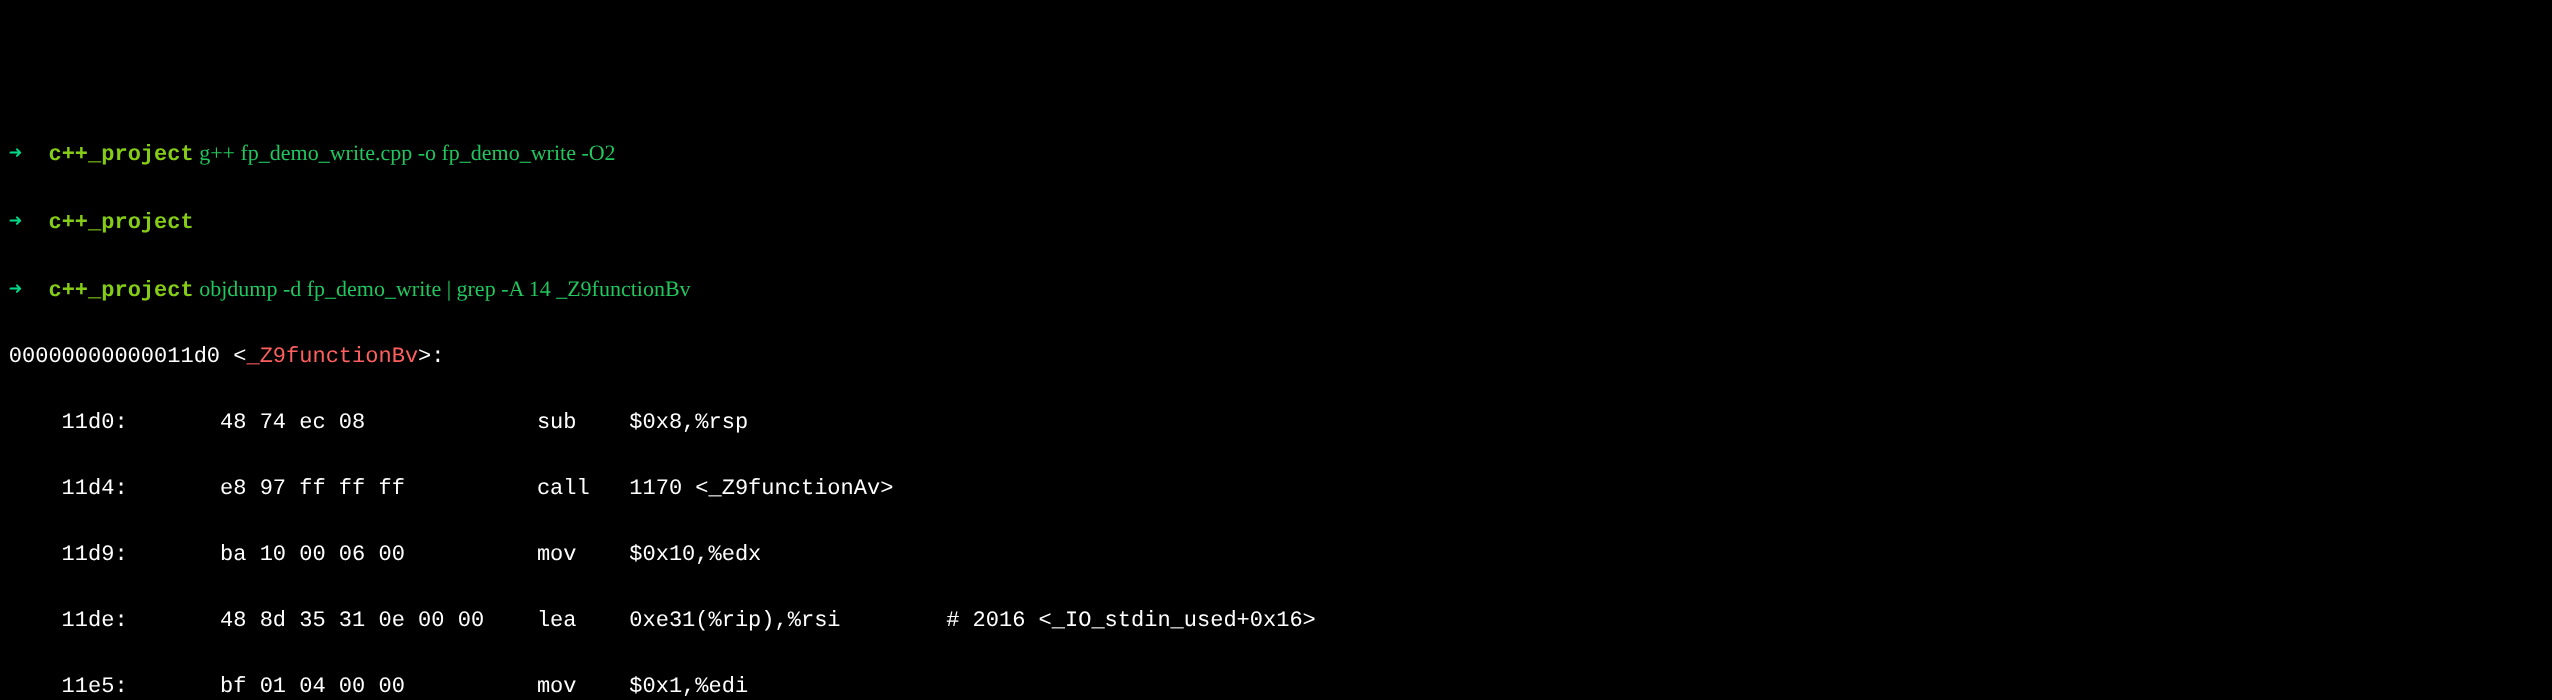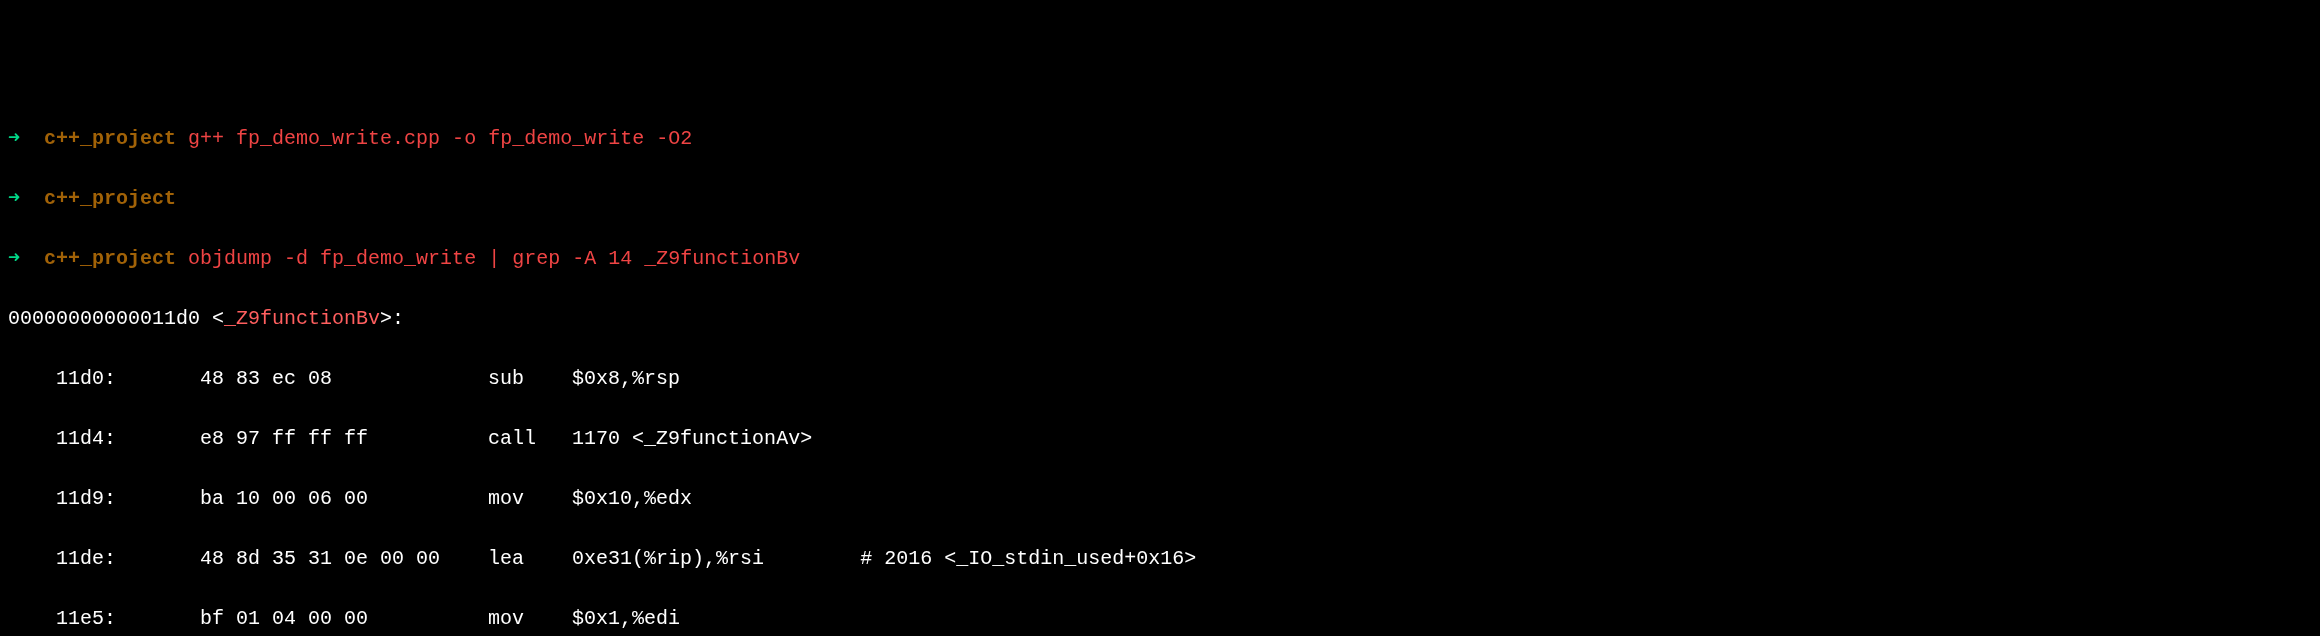--- a/index.html
+++ b/index.html
@@ -16,45 +16,46 @@
       padding: 4px 8px;
       white-space: pre;
       width: 2320px;
       height: 636px;
       overflow: hidden;
     }
     .arrow {
       color: #00d787;
     }
     .dir {
-      color: #a16207;
+      color: #84cc16;
       font-weight: bold;
       text-align: right;
     }
     .cmd {
-      color: #ef4444;
+      color: #22c55e;
+      font-family: Liberation Serif, serif;
     }
     .symbol {
       color: #ff5f5f;
       margin-top: 24px;
     }
     .line {
       display: block;
     }
   </style>
 </head>
 <body>
 
 
 
 <div class="line"><span class="arrow">➜  </span><span class="dir">c++_project</span><span class="cmd"> g++ fp_demo_write.cpp -o fp_demo_write -O2</span></div>
 <div class="line"><span class="arrow">➜  </span><span class="dir">c++_project</span><span class="cmd"></span></div>
 <div class="line"><span class="arrow">➜  </span><span class="dir">c++_project</span><span class="cmd"> objdump -d fp_demo_write | grep -A 14 _Z9functionBv</span></div>
 <div class="line"><span>00000000000011d0 &lt;</span><span class="symbol">_Z9functionBv</span><span>&gt;:</span></div>
-<div class="line">    11d0:       48 83 ec 08             sub    $0x8,%rsp</div>
+<div class="line">    11d0:       48 74 ec 08             sub    $0x8,%rsp</div>
 <div class="line">    11d4:       e8 97 ff ff ff          call   1170 &lt;_Z9functionAv&gt;</div>
 <div class="line">    11d9:       ba 10 00 06 00          mov    $0x10,%edx</div>
 <div class="line">    11de:       48 8d 35 31 0e 00 00    lea    0xe31(%rip),%rsi        # 2016 &lt;_IO_stdin_used+0x16&gt;</div>
 <div class="line">    11e5:       bf 01 04 00 00          mov    $0x1,%edi</div>
 
 
 
 
 
 

